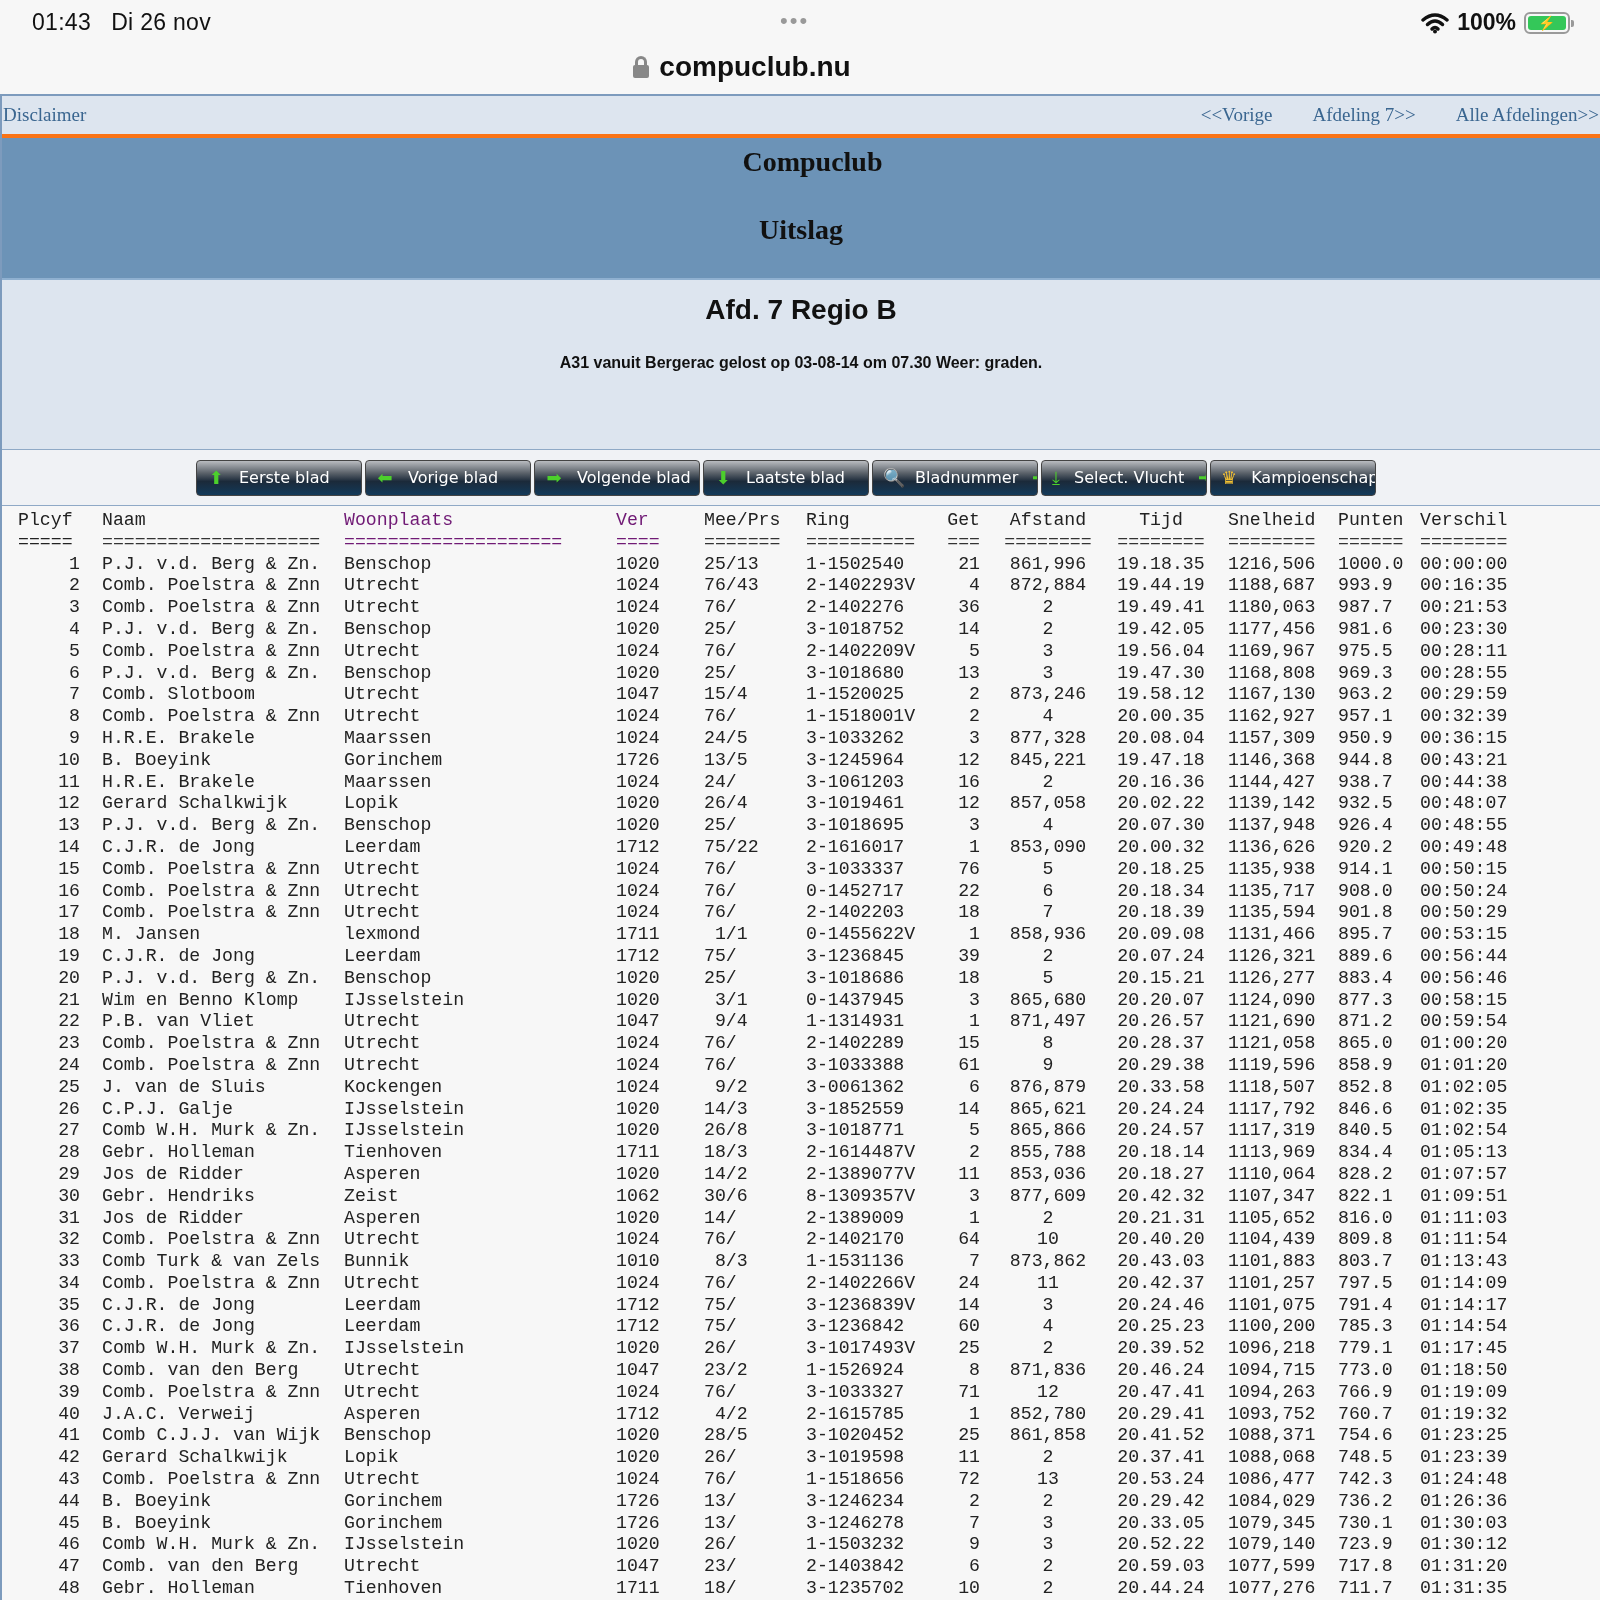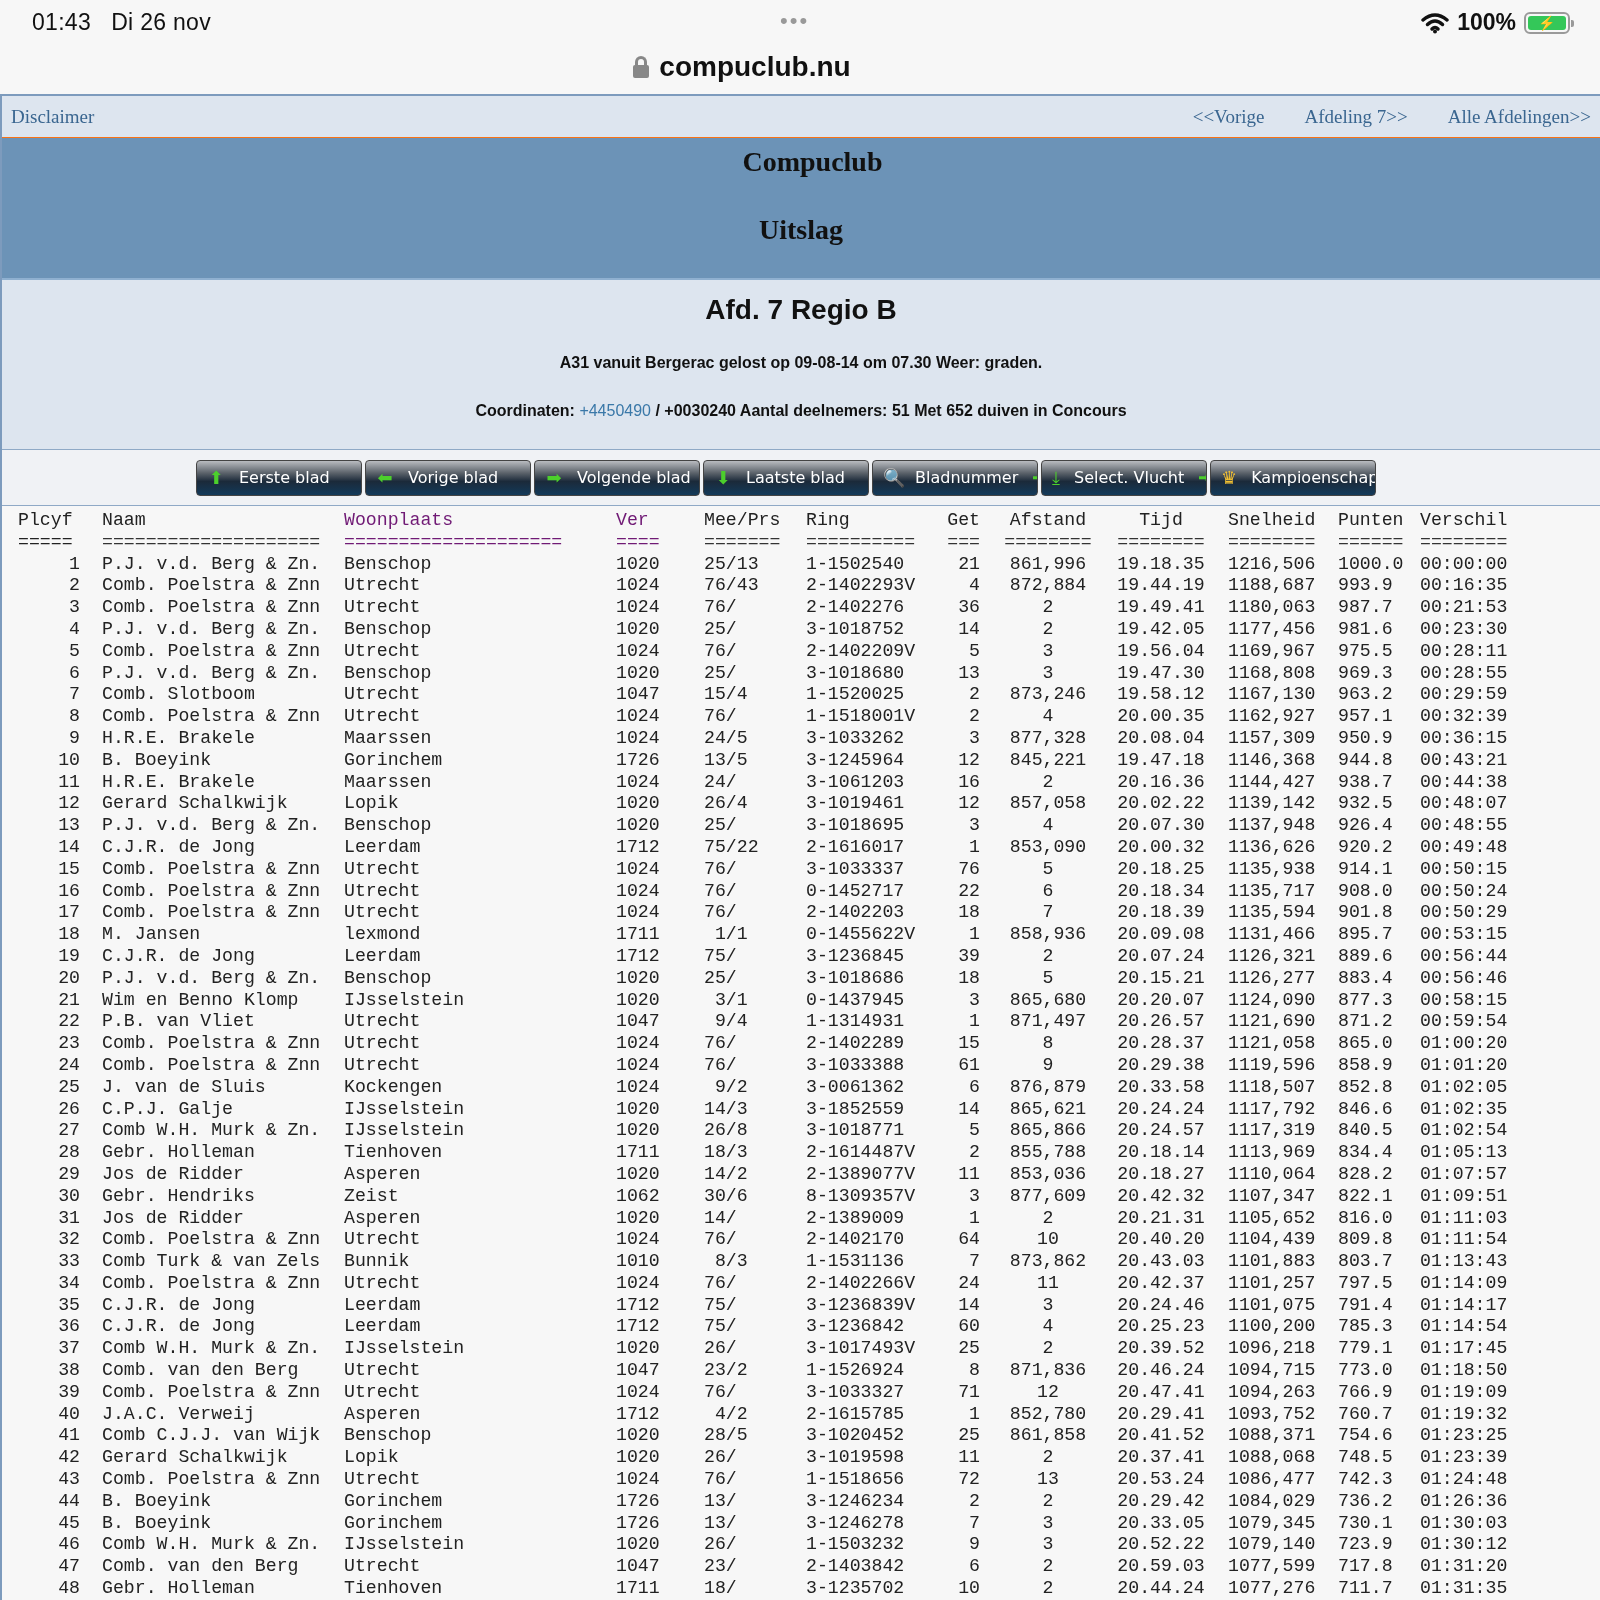--- a/index.html
+++ b/index.html
@@ -18,21 +18,21 @@
 
   
   .urlbar { position: absolute; top: 42px; left: 0; width: 1484px; height: 50px; display: flex; justify-content: center; align-items: center; }
   .url-wrap { display: flex; align-items: center; gap: 10px; font-size: 28px; font-weight: bold; color: #111; }
   .lock { width: 16px; height: 22px; position: relative; }
   .lock .shackle { position: absolute; left: 2px; top: 0; width: 12px; height: 12px; border: 3px solid #888; border-bottom: none; border-radius: 6px 6px 0 0; }
   .lock .body { position: absolute; left: 0; top: 9px; width: 16px; height: 13px; background: #888; border-radius: 2px; }
 
   
   .page { position: absolute; top: 94px; left: 0; width: 1600px; height: 1506px; border-left: 2px solid #7d9bbd; overflow: hidden; background: #f7f7f7; }
-  .topnav { height: 44px; background: #dde5ef; border-top: 2px solid #7d9bbd; border-bottom: 1px solid #f97316; display: flex; align-items: center; padding: 0 9px; font-family: "Liberation Serif", serif; font-size: 19px; }
+  .topnav { height: 44px; background: #dde5ef; border-top: 2px solid #7d9bbd; border-bottom: 4px solid #f97316; display: flex; align-items: center; padding: 0 1px; font-family: "Liberation Serif", serif; font-size: 19px; }
   .topnav a { color: #3a6690; text-decoration: none; }
   .topnav .right { margin-left: auto; display: flex; gap: 40px; }
   .banner { height: 142px; background: #6c93b7; border-bottom: 2px solid #8fb0d0; text-align: center; font-family: "Liberation Serif", serif; font-weight: bold; color: #111; }
   .banner .t1 { font-size: 28px; padding-top: 8px; padding-left: 23px; }
   .banner .t2 { font-size: 28px; padding-top: 36px; }
   .info { height: 170px; background: #dde5ef; border-bottom: 1px solid #8fa9c6; text-align: center; }
   .info .h { font-size: 28px; font-weight: bold; padding-top: 14px; }
   .info .line1 { font-size: 16px; font-weight: bold; margin-top: 28px; }
   .info .line2 { font-size: 16px; font-weight: bold; margin-top: 30px; }
   .info .line2 a { color: #3a78a8; font-weight: normal; text-decoration: none; }
@@ -105,24 +105,21 @@
     </div>
   </div>
 
   <div class="banner">
     <div class="t1">Compuclub</div>
     <div class="t2">Uitslag</div>
   </div>
 
   <div class="info">
     <div class="h">Afd. 7 Regio B</div>
-    <div class="line1">A31 vanuit Bergerac gelost op 09-08-14 om 07.30 Weer: graden.</div>
-    <div class="line2">
-      <span>Coordinaten: </span><a href="#">+4450490</a><span> / +0030240 Aantal deelnemers: 51 Met 652 duiven in Concours</span>
-    </div>
+    <div class="line1">A31 vanuit Bergerac gelost op 03-08-14 om 07.30 Weer: graden.</div>
   </div>
 
   <div class="btnbar" id="btnbar">
       <div class="navbtn">
         <span class="ic ic-green">⬆</span>
         <span>Eerste blad</span>
       </div>
       <div class="navbtn">
         <span class="ic ic-green">⬅</span>
         <span>Vorige blad</span>

